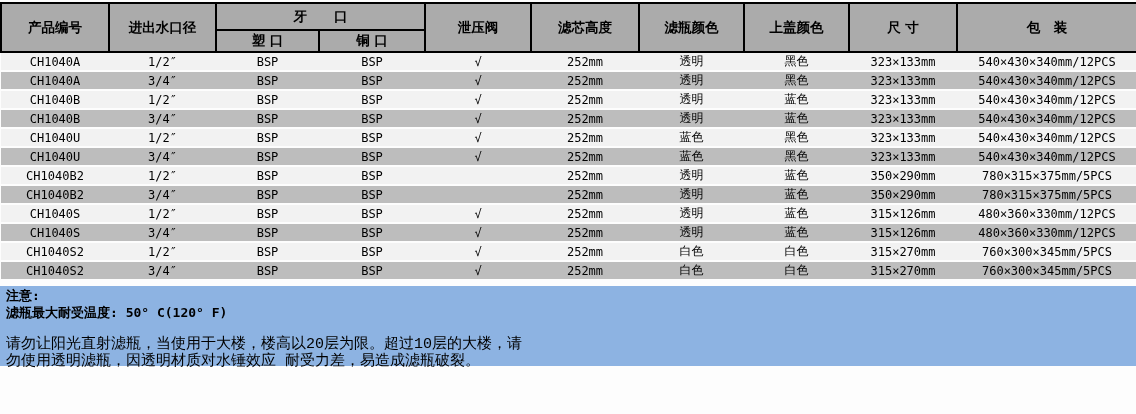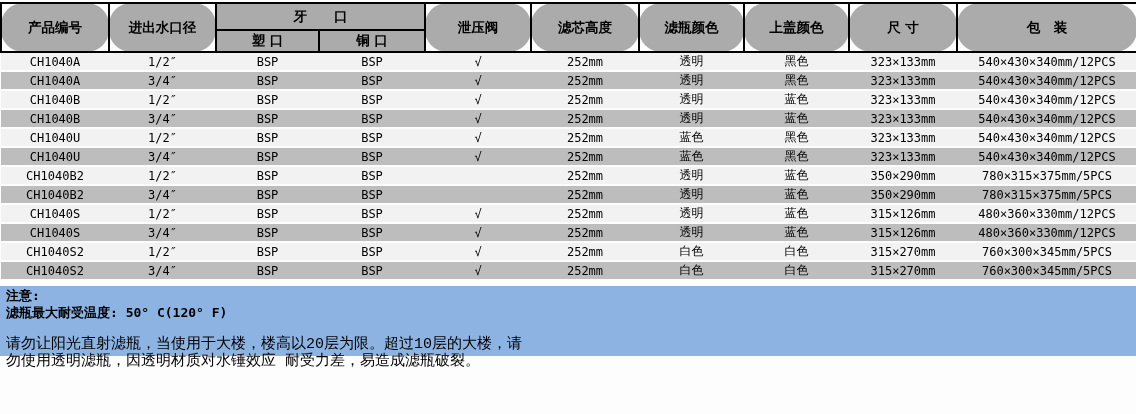--- a/index.html
+++ b/index.html
@@ -23,39 +23,39 @@
     font-family: "DejaVu Sans", "Liberation Sans", sans-serif;
     font-weight: bold;
     font-size: 13.5px;
     color: #000;
     text-align: center;
     vertical-align: middle;
     padding: 0;
   }
   table.spec-table thead tr.h1 th { height: 27px; }
   table.spec-table thead tr.h2 th { height: 22px; }
-  table.spec-table thead th[rowspan] { height: 53px; border-radius: 22px; }
+  table.spec-table thead th[rowspan] { height: 53px; }
 
   table.spec-table tbody td {
     height: 19px;
     font-size: 12px;
     color: #000;
     text-align: center;
     vertical-align: middle;
     border-bottom: 2px solid #fdfdfd;
     white-space: nowrap;
     overflow: hidden;
   }
   table.spec-table tbody tr:nth-child(odd)  td { background: #f2f2f2; }
   table.spec-table tbody tr:nth-child(even) td { background: #bdbdbd; }
 
   .notice {
     margin-top: 5px;
     width: 1136px;
-    height: 70px;
+    height: 80px;
     background: #8db3e2;
     color: #000;
     padding: 2px 10px 0 6px;
   }
   .notice .bold-line {
     font-weight: bold;
     font-size: 13px;
     line-height: 16.5px;
     white-space: nowrap;
   }

